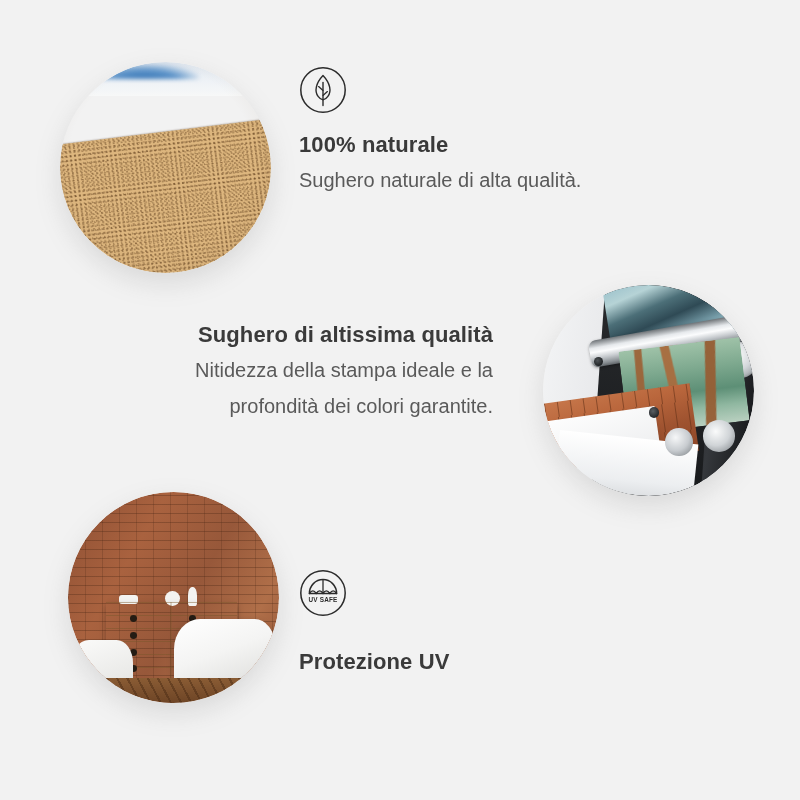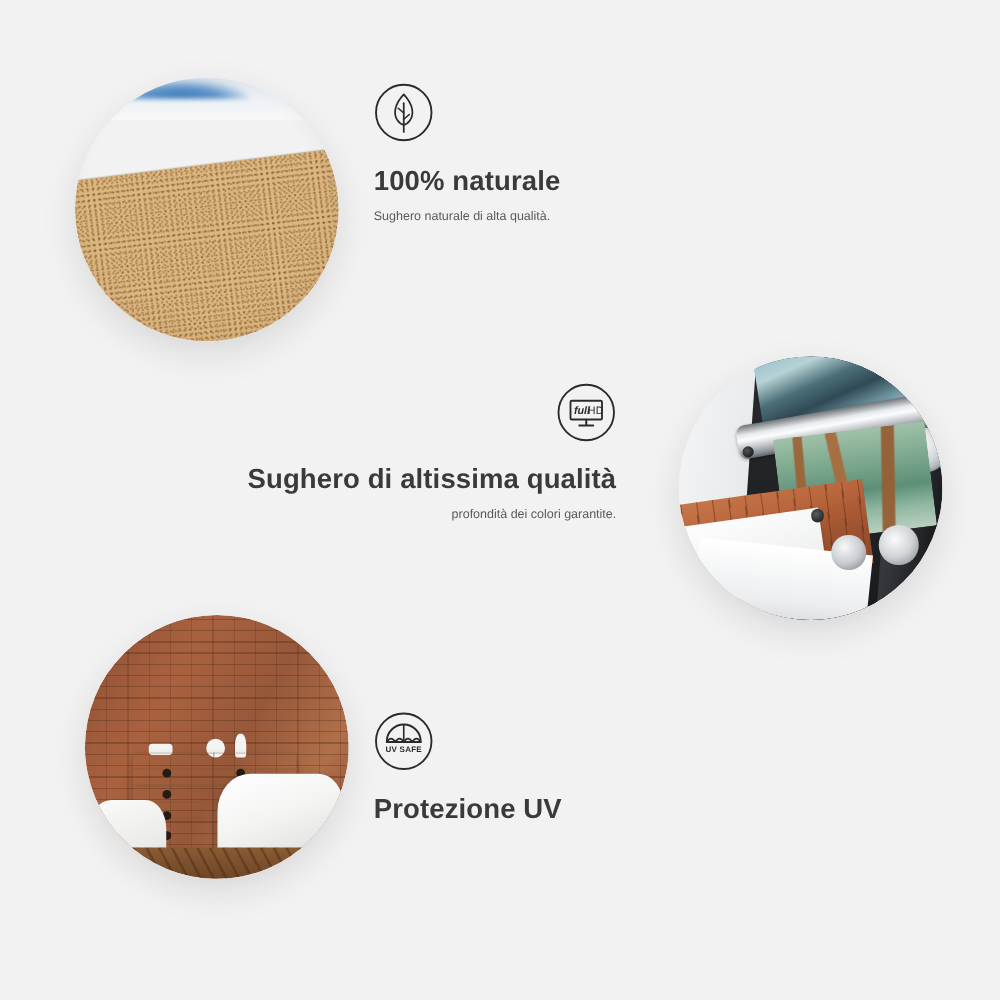--- a/index.html
+++ b/index.html
@@ -238,37 +238,37 @@
   .icon-wrap { display: block; }
   .headline {
     font-size: 22px;
     font-weight: bold;
     color: #3a3a3a;
     letter-spacing: 0.1px;
     margin: 0;
     white-space: nowrap;
   }
   .subline {
-    font-size: 10px;
+    font-size: 20px;
     font-weight: normal;
     color: #5a5a5a;
     margin: 0;
     line-height: 1.34;
   }
 
   #block-natural { left: 299px; top: 66px; text-align: left; }
   #block-natural .headline { margin-top: 18px; }
   #block-natural .subline  { margin-top: 9px; }
 
   #block-print { left: 185px; top: 306px; width: 308px; text-align: right; }
   #block-print .headline { margin-top: 16px; }
   #block-print .subline  { margin-top: 9px; }
 
   #block-uv { left: 299px; top: 569px; text-align: left; }
-  #block-uv .headline { margin-top: 17px; }
+  #block-uv .headline { margin-top: 32px; }
   #block-uv .subline  { margin-top: 9px; }
 
   .ico-svg { display: block; }
   #block-print .ico-svg { margin-left: auto; }
 </style>
 </head>
 <body>
 
 <div class="stage">
 
@@ -310,31 +310,22 @@
       <div class="layer pr-tray"></div>
       <div class="layer pr-tray2"></div>
       <div class="layer pr-bolt2"></div>
       <div class="layer pr-bolt"></div>
       <div class="layer pr-knob"></div>
       <div class="layer pr-knob2"></div>
     </div>
   </div>
 
   <div class="block" id="block-print">
-    <span class="icon-wrap">
-      <svg class="ico-svg" width="48" height="48" viewBox="0 0 48 48" aria-hidden="true">
-        <circle cx="24" cy="24" r="22.2" fill="none" stroke="#2b2b2b" stroke-width="1.5"></circle>
-        <rect x="11.4" y="14.6" width="25.2" height="15" rx="1.1" fill="none" stroke="#2b2b2b" stroke-width="1.5"></rect>
-        <line x1="24" y1="29.6" x2="24" y2="34.2" stroke="#2b2b2b" stroke-width="1.6"></line>
-        <line x1="18.4" y1="34.3" x2="29.6" y2="34.3" stroke="#2b2b2b" stroke-width="1.6" stroke-linecap="round"></line>
-        <text x="14.2" y="25.1" font-family="Liberation Sans, sans-serif" font-size="8.6" font-style="italic" font-weight="bold" fill="#2b2b2b">full</text>
-        <text x="25.3" y="25.1" font-family="Liberation Sans, sans-serif" font-size="8.6" font-weight="normal" fill="#2b2b2b">HD</text>
-      </svg>
-    </span>
     <p class="headline">Sughero di altissima qualità</p>
+    <p class="subline">Nitidezza della stampa ideale e la</p>
     <p class="subline">profondità dei colori garantite.</p>
   </div>
 
   <div class="photo" id="photo-interior">
     <div class="inner">
       <div class="layer in-wall"></div>
       <div class="layer in-map"></div>
       <div class="layer in-decor" style="left:46%; top:47%; width:7%; height:7%;"></div>
       <div class="layer in-decor" style="left:57%; top:45%; width:4%; height:9%; border-radius:45% 45% 20% 20%;"></div>
       <div class="layer in-decor" style="left:24%; top:49%; width:9%; height:4%; border-radius:3px;"></div>

